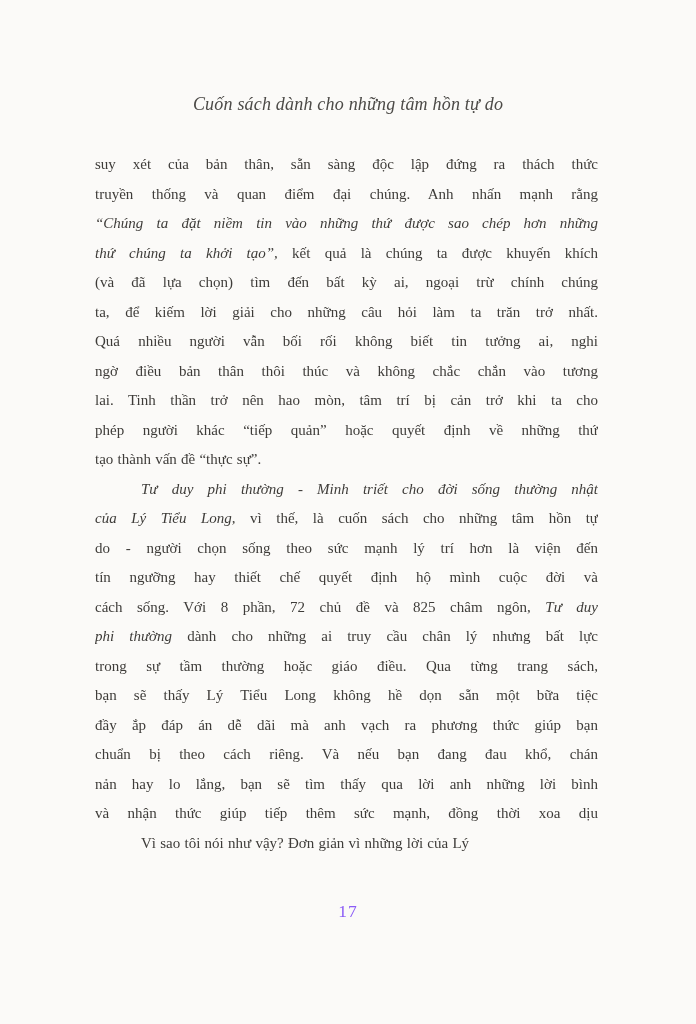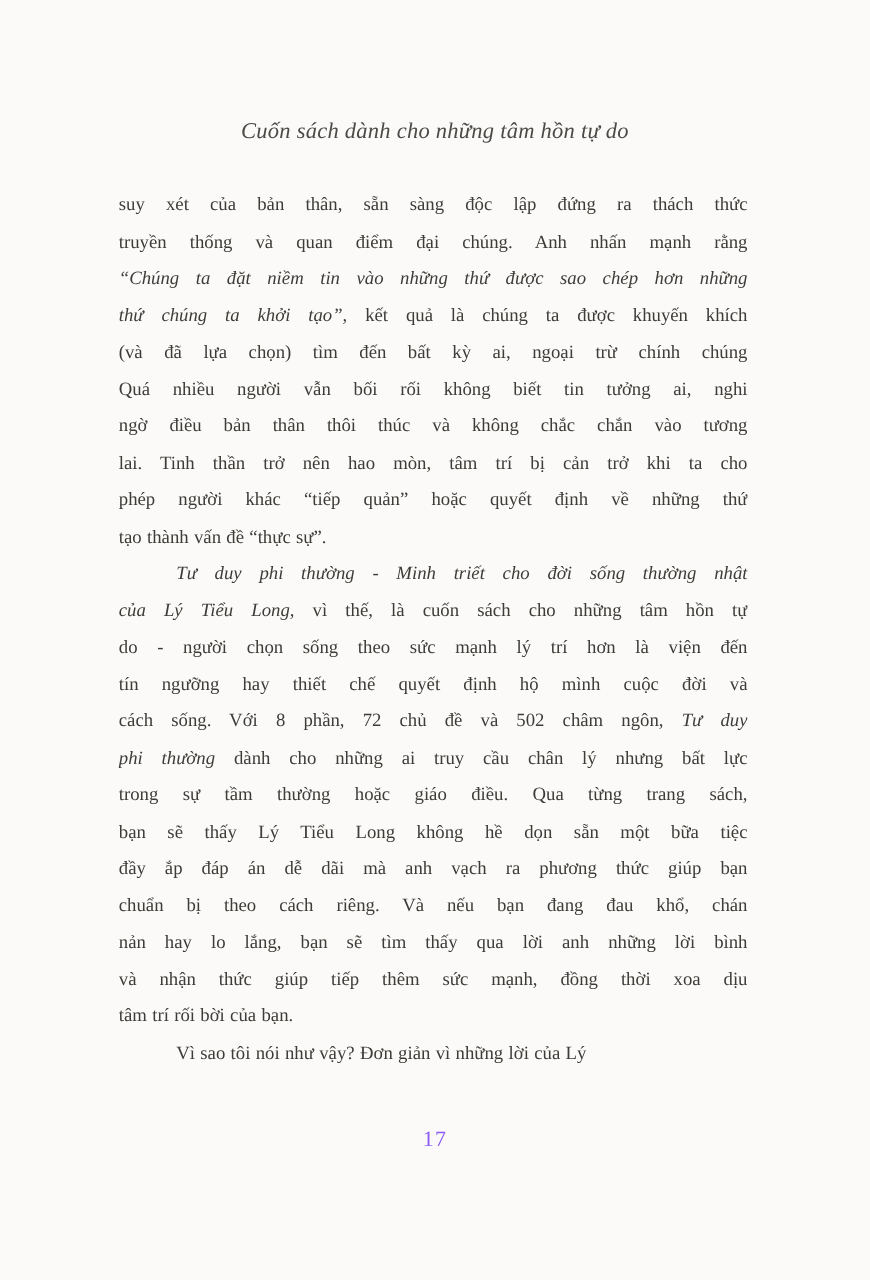--- a/index.html
+++ b/index.html
@@ -56,39 +56,39 @@
 
   <div class="running-head">Cuốn sách dành cho những tâm hồn tự do</div>
 
   <div class="body-text">
 
     <div class="line"><span class="r">suy xét của bản thân, sẵn sàng độc lập đứng ra thách thức</span></div>
     <div class="line"><span class="r">truyền thống và quan điểm đại chúng. Anh nhấn mạnh rằng</span></div>
     <div class="line"><span class="r i">“Chúng ta đặt niềm tin vào những thứ được sao chép hơn những</span></div>
     <div class="line"><span class="r i">thứ chúng ta khởi tạo”,</span><span class="r"> kết quả là chúng ta được khuyến khích</span></div>
     <div class="line"><span class="r">(và đã lựa chọn) tìm đến bất kỳ ai, ngoại trừ chính chúng</span></div>
+    <div class="line"><span class="r">ta, để kiếm lời giải cho những câu hỏi làm ta trăn trở nhất.</span></div>
     <div class="line"><span class="r">Quá nhiều người vẫn bối rối không biết tin tưởng ai, nghi</span></div>
     <div class="line"><span class="r">ngờ điều bản thân thôi thúc và không chắc chắn vào tương</span></div>
     <div class="line"><span class="r">lai. Tinh thần trở nên hao mòn, tâm trí bị cản trở khi ta cho</span></div>
     <div class="line"><span class="r">phép người khác “tiếp quản” hoặc quyết định về những thứ</span></div>
     <div class="line end"><span class="r">tạo thành vấn đề “thực sự”.</span></div>
 
     <div class="line indent"><span class="r i">Tư duy phi thường - Minh triết cho đời sống thường nhật</span></div>
     <div class="line"><span class="r i">của Lý Tiểu Long,</span><span class="r"> vì thế, là cuốn sách cho những tâm hồn tự</span></div>
     <div class="line"><span class="r">do - người chọn sống theo sức mạnh lý trí hơn là viện đến</span></div>
     <div class="line"><span class="r">tín ngưỡng hay thiết chế quyết định hộ mình cuộc đời và</span></div>
-    <div class="line"><span class="r">cách sống. Với 8 phần, 72 chủ đề và 502 châm ngôn, </span><span class="r i">Tư duy</span></div>
+    <div class="line"><span class="r">cách sống. Với 8 phần, 72 chủ đề và 825 châm ngôn, </span><span class="r i">Tư duy</span></div>
     <div class="line"><span class="r i">phi thường</span><span class="r"> dành cho những ai truy cầu chân lý nhưng bất lực</span></div>
     <div class="line"><span class="r">trong sự tầm thường hoặc giáo điều. Qua từng trang sách,</span></div>
     <div class="line"><span class="r">bạn sẽ thấy Lý Tiểu Long không hề dọn sẵn một bữa tiệc</span></div>
     <div class="line"><span class="r">đầy ắp đáp án dễ dãi mà anh vạch ra phương thức giúp bạn</span></div>
     <div class="line"><span class="r">chuẩn bị theo cách riêng. Và nếu bạn đang đau khổ, chán</span></div>
     <div class="line"><span class="r">nản hay lo lắng, bạn sẽ tìm thấy qua lời anh những lời bình</span></div>
     <div class="line"><span class="r">và nhận thức giúp tiếp thêm sức mạnh, đồng thời xoa dịu</span></div>
-    <div class="line end"><span class="r">tâm trí rối bời của bạn.</span></div>
 
     <div class="line end indent"><span class="r">Vì sao tôi nói như vậy? Đơn giản vì những lời của Lý</span></div>
 
   </div>
 
   <div class="folio">17</div>
 
 </div>
 
 </body></html>

